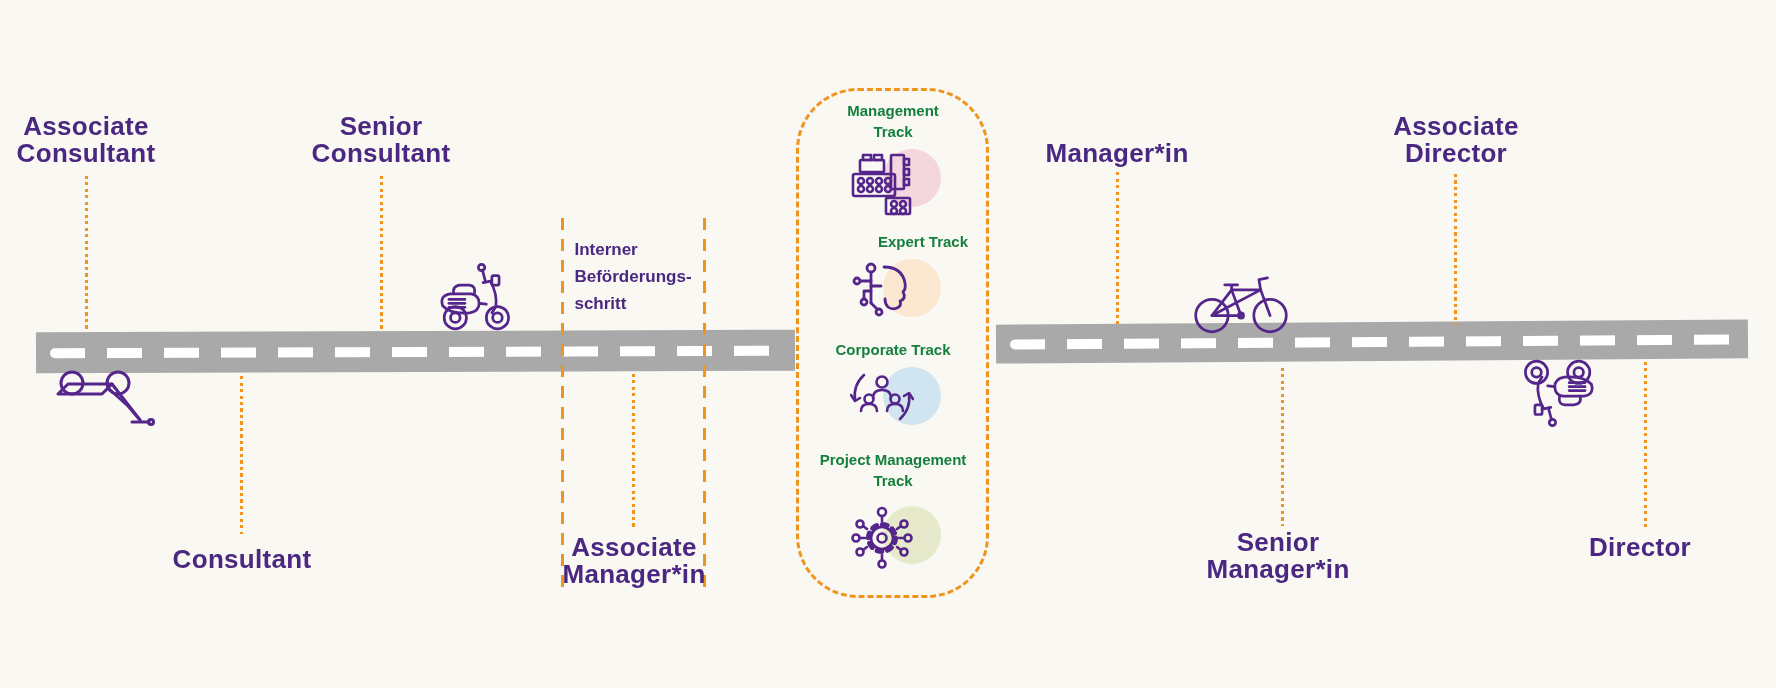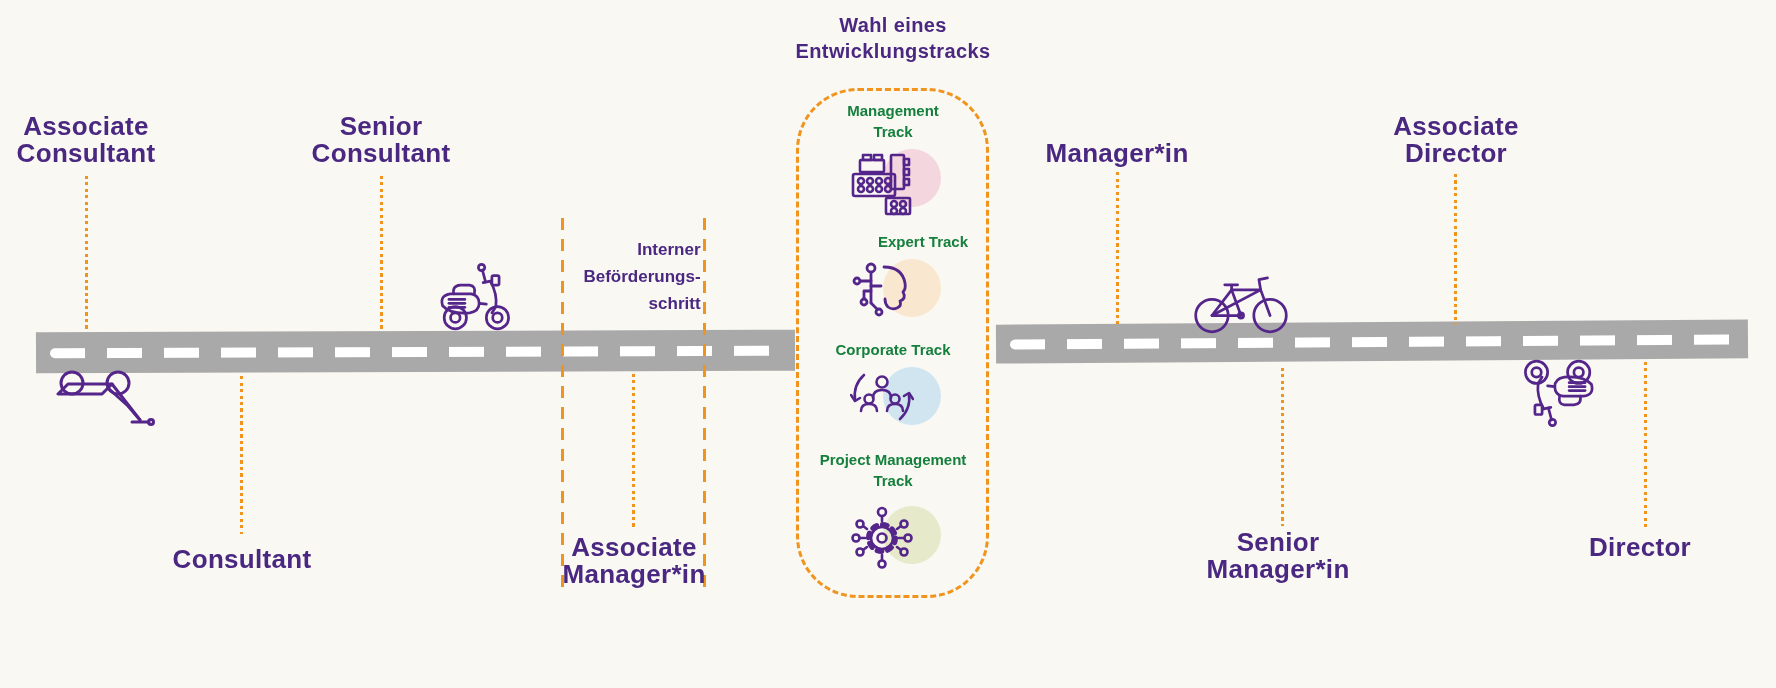--- a/index.html
+++ b/index.html
@@ -28,26 +28,25 @@
     text-align:center;
     color:#4a2881;
     font-size:20px;
     line-height:26px;
     letter-spacing:.4px;
     white-space:nowrap;
   }
   .note-label{
     position:absolute;
     transform:translateX(-50%);
-    text-align:right;
+    text-align:left;
     color:#4a2881;
     font-size:17px;
     line-height:27px;
     white-space:nowrap;
-    margin-left:9px;
   }
   .track-label{
     position:absolute;
     transform:translateX(-50%);
     text-align:center;
     color:#15803d;
     font-size:15px;
     line-height:21px;
     white-space:nowrap;
   }
@@ -102,24 +101,20 @@
   .vehicle{position:absolute;}
   .vehicle svg{display:block;}
   .flip-v{transform:scaleY(-1);}
   .flip-180{transform:rotate(180deg);}
 </style>
 </head>
 <body>
 
 <div class="canvas">
 
-  <div class="panel-title" style="left:893px;top:12px;">
-    <div>Wahl eines</div>
-    <div>Entwicklungstracks</div>
-  </div>
 
   <div class="road road-left">
     <div class="dashes"></div>
   </div>
   <div class="road road-right">
     <div class="dashes"></div>
   </div>
 
   <div class="vline-dotted" style="left:85px;top:176px;height:156px;"></div>
   <div class="vline-dotted" style="left:240px;top:376px;height:158px;"></div>

